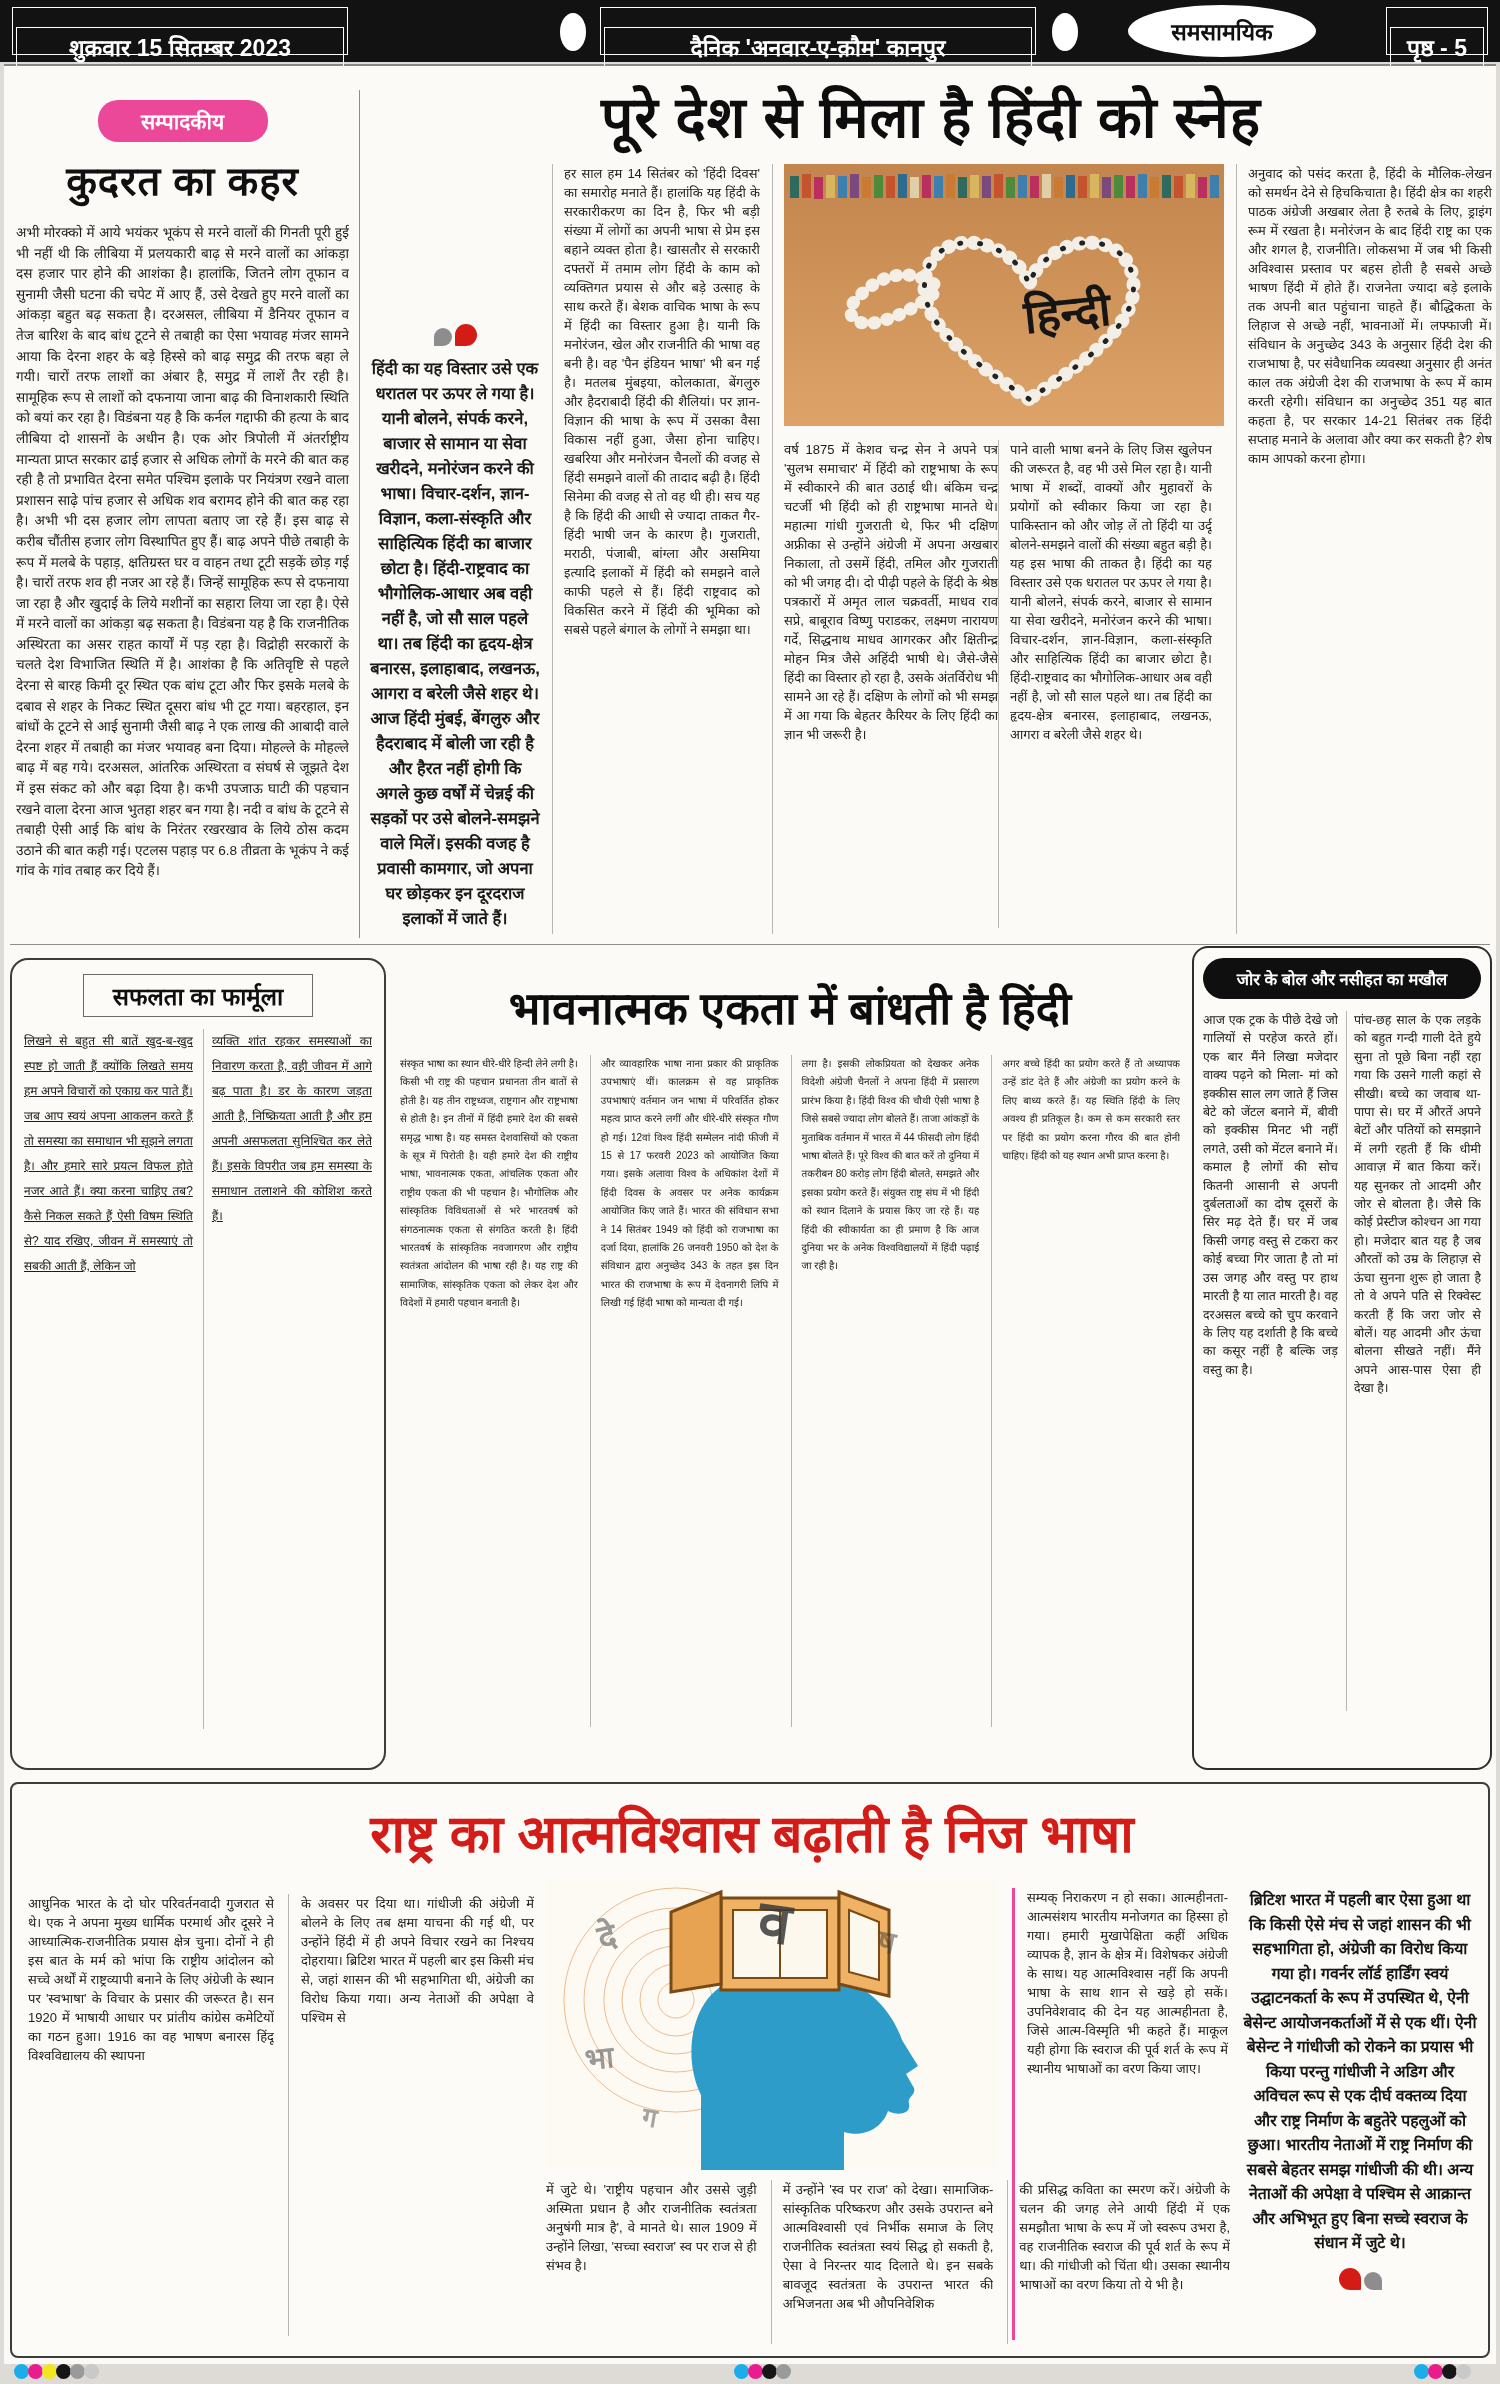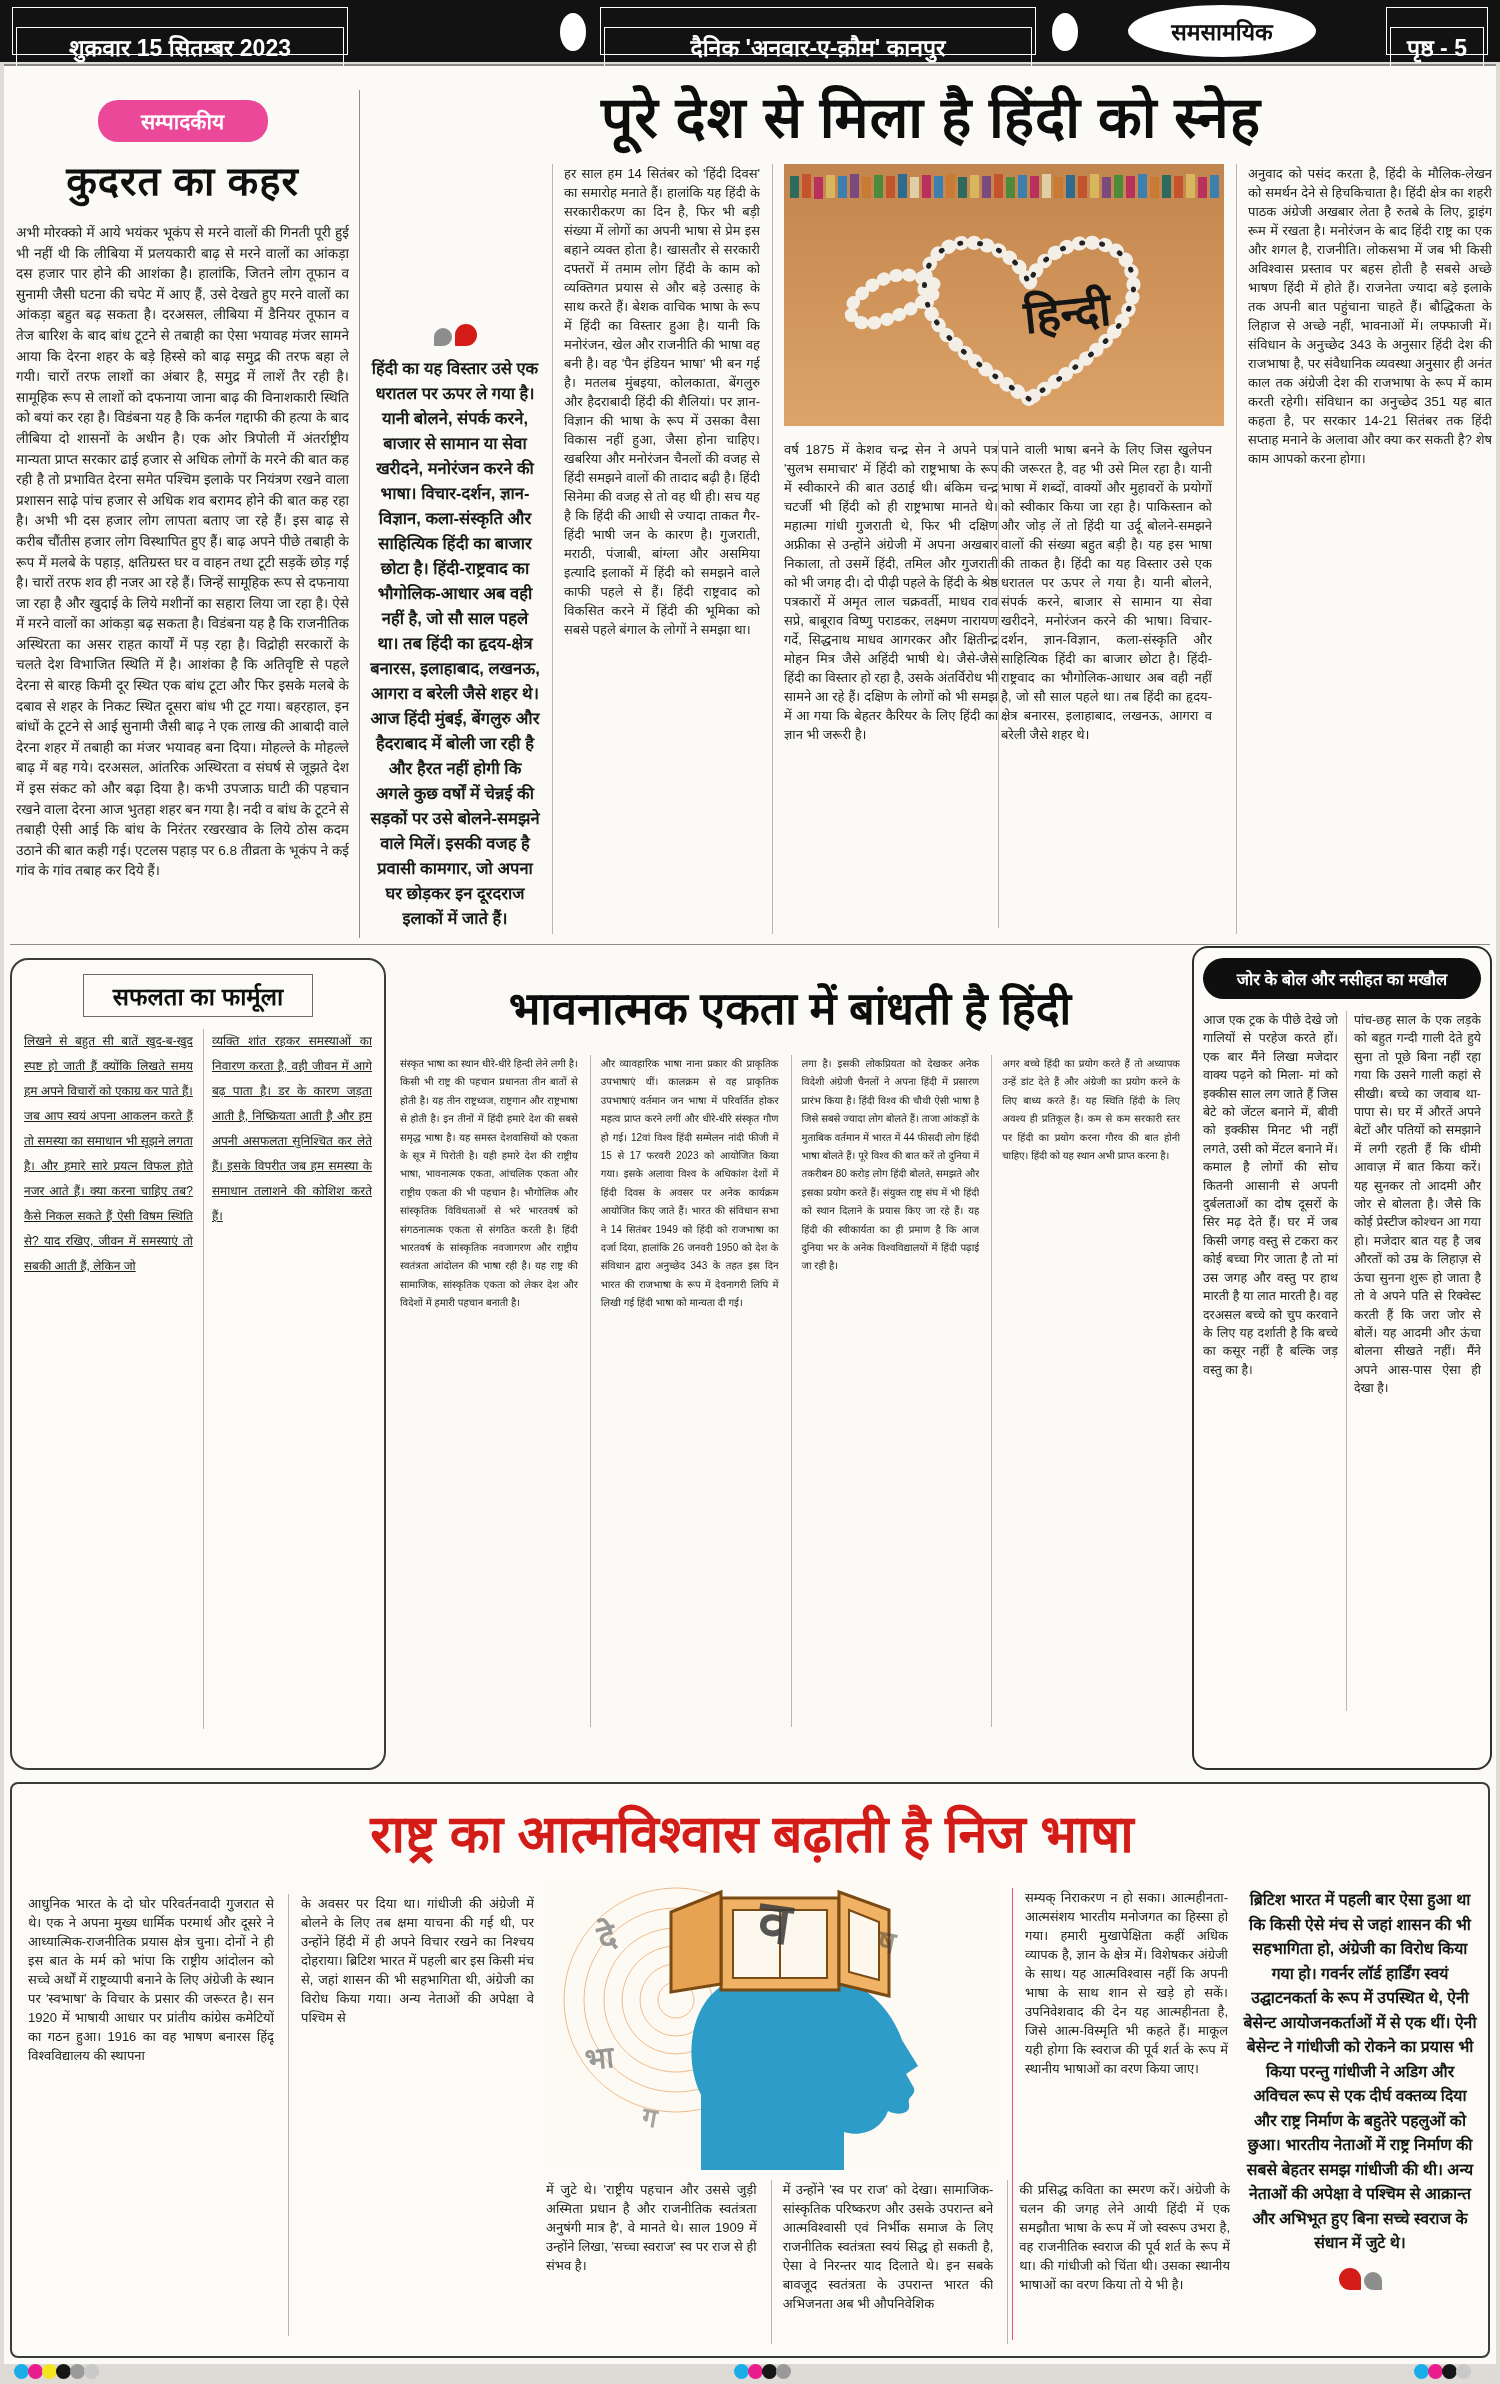--- a/index.html
+++ b/index.html
@@ -36,21 +36,21 @@
   
   .lead{position:absolute;left:370px;top:76px;width:1122px;height:862px;}
   .lead-head{text-align:center;font-size:57px;font-weight:800;color:#0d0d0d;letter-spacing:1px;white-space:nowrap;}
   .lead-body{position:absolute;left:0;top:88px;width:1122px;height:770px;display:flex;gap:12px;}
   .lead-quote{width:170px;padding-top:160px;text-align:center;}
   .lead-quote .qtxt{font-weight:bold;font-size:16.5px;line-height:25px;color:#1a1a1a;}
   .lead-col{width:208px;border-left:1px solid #b9b6b0;padding-left:11px;}
   .lead-center{width:452px;border-left:1px solid #b9b6b0;padding-left:11px;}
   .lead-center .under{display:flex;margin-top:10px;height:488px;}
   .lead-center .under div{width:214px;overflow:hidden;}
-  .lead-center .under div + div{border-left:1px solid #b9b6b0;padding-left:2px;}
+  .lead-center .under div + div{border-left:1px solid #b9b6b0;padding-left:11px;}
   .lead-last{flex:1;border-left:1px solid #b9b6b0;padding-left:11px;}
 
   
   .qmark{display:flex;justify-content:center;gap:3px;margin-bottom:10px;}
   .qmark i{display:block;width:22px;height:22px;border-radius:50% 50% 50% 4%;}
   .qmark .g{background:#8d8d8d;width:18px;height:18px;margin-top:4px;}
   .qmark .r{background:#d21c15;}
   .qmark2 i{border-radius:50% 50% 4% 50%;}
 
   
@@ -78,21 +78,21 @@
   .loudbox .colrow div:first-child{padding-left:0;}
 
   
   .bottombox{position:absolute;left:10px;top:1782px;width:1480px;height:576px;border:2px solid #3c3c3c;border-radius:8px;
              background:#fcfbf8;}
   .bt-head{position:absolute;left:190px;top:12px;width:1100px;text-align:center;font-size:52px;font-weight:800;
            color:#d31c17;white-space:nowrap;}
   .bt-colA{position:absolute;left:16px;top:110px;width:246px;height:442px;}
   .bt-colB{position:absolute;left:276px;top:110px;width:246px;height:442px;border-left:1px solid #b9b6b0;padding-left:12px;}
   .bt-illus{position:absolute;left:534px;top:96px;width:452px;height:290px;}
-  .bt-colM{position:absolute;left:1000px;top:104px;width:216px;height:452px;border-left:1px solid #ec4899;padding-left:12px;}
+  .bt-colM{position:absolute;left:1000px;top:104px;width:216px;height:452px;border-left:3px solid #ec4899;padding-left:12px;}
   .bt-quote{position:absolute;left:1230px;top:104px;width:236px;height:452px;text-align:center;}
   .bt-quote .qtxt{font-weight:bold;font-size:15.8px;line-height:24.5px;color:#161616;}
   .bt-under{position:absolute;left:534px;top:396px;width:684px;height:164px;display:flex;gap:14px;}
   .bt-under div{flex:1;overflow:hidden;}
   .bt-under div + div{border-left:1px solid #b9b6b0;padding-left:11px;}
 
   
   .regmarks{position:absolute;top:2364px;display:flex;gap:1px;}
   .regmarks i{width:15px;height:15px;border-radius:50%;display:block;margin-left:-2px;}
   .rm-left{left:16px;} .rm-center{left:736px;} .rm-right{left:1416px;}

